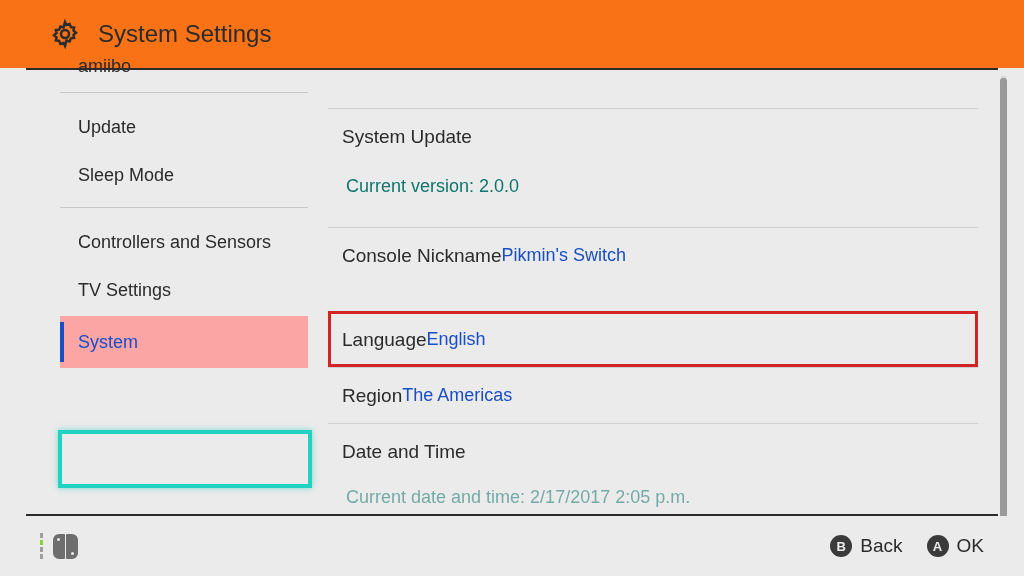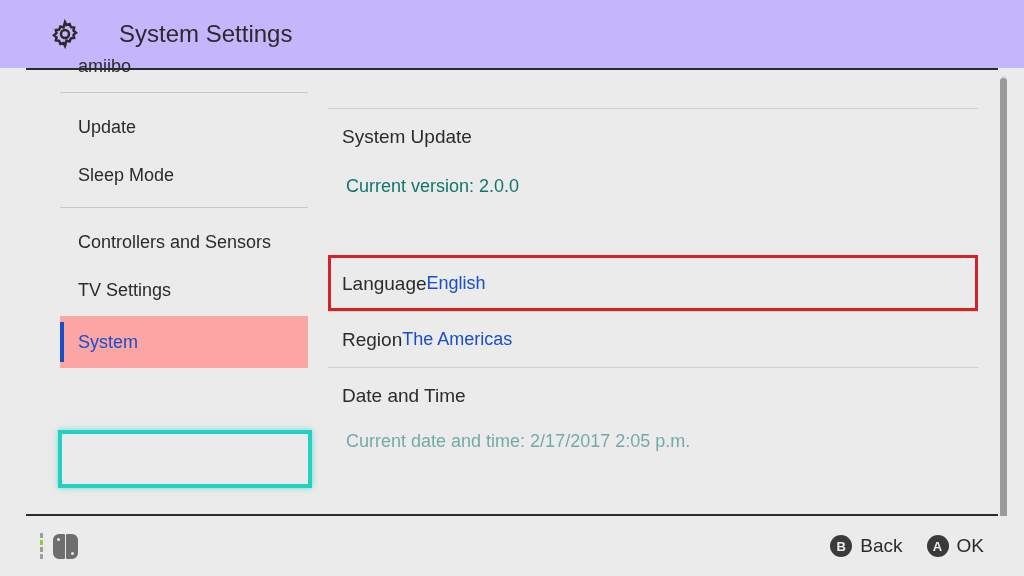--- a/index.html
+++ b/index.html
@@ -5,22 +5,21 @@
   * { box-sizing: border-box; margin: 0; padding: 0; }
   html, body { width: 1024px; height: 576px; overflow: hidden; font-family: -apple-system, "Segoe UI", Arial, sans-serif; background: #ebebeb; color: #2b2b2b; }
 
   .header {
     position: absolute;
     top: 0; left: 0; right: 0;
     height: 68px;
     display: flex;
     align-items: center;
     padding-left: 50px;
-    background: #c4b5fd;
-    gap: 21px;
+    background: #f97316;
   }
   .header .gear {
     width: 30px; height: 30px;
     margin-right: 18px;
     color: #2b2b2b;
   }
   .header-title {
     font-size: 24px;
     font-weight: 400;
     color: #2b2b2b;
@@ -254,20 +253,24 @@
 
   <div class="main">
 
     <div class="row first">
       <span>System Update</span>
     </div>
     <div class="subtext">
       <span>Current version: </span><span>2.0.0</span>
     </div>
 
+    <div class="row">
+      <span>Console Nickname</span>
+      <span class="value">Pikmin's Switch</span>
+    </div>
 
     <div class="spacer"></div>
 
     <div class="row-wrap">
       <div class="row">
         <span>Language</span>
         <span class="value">English</span>
       </div>
       <div class="red-highlight"></div>
     </div>

